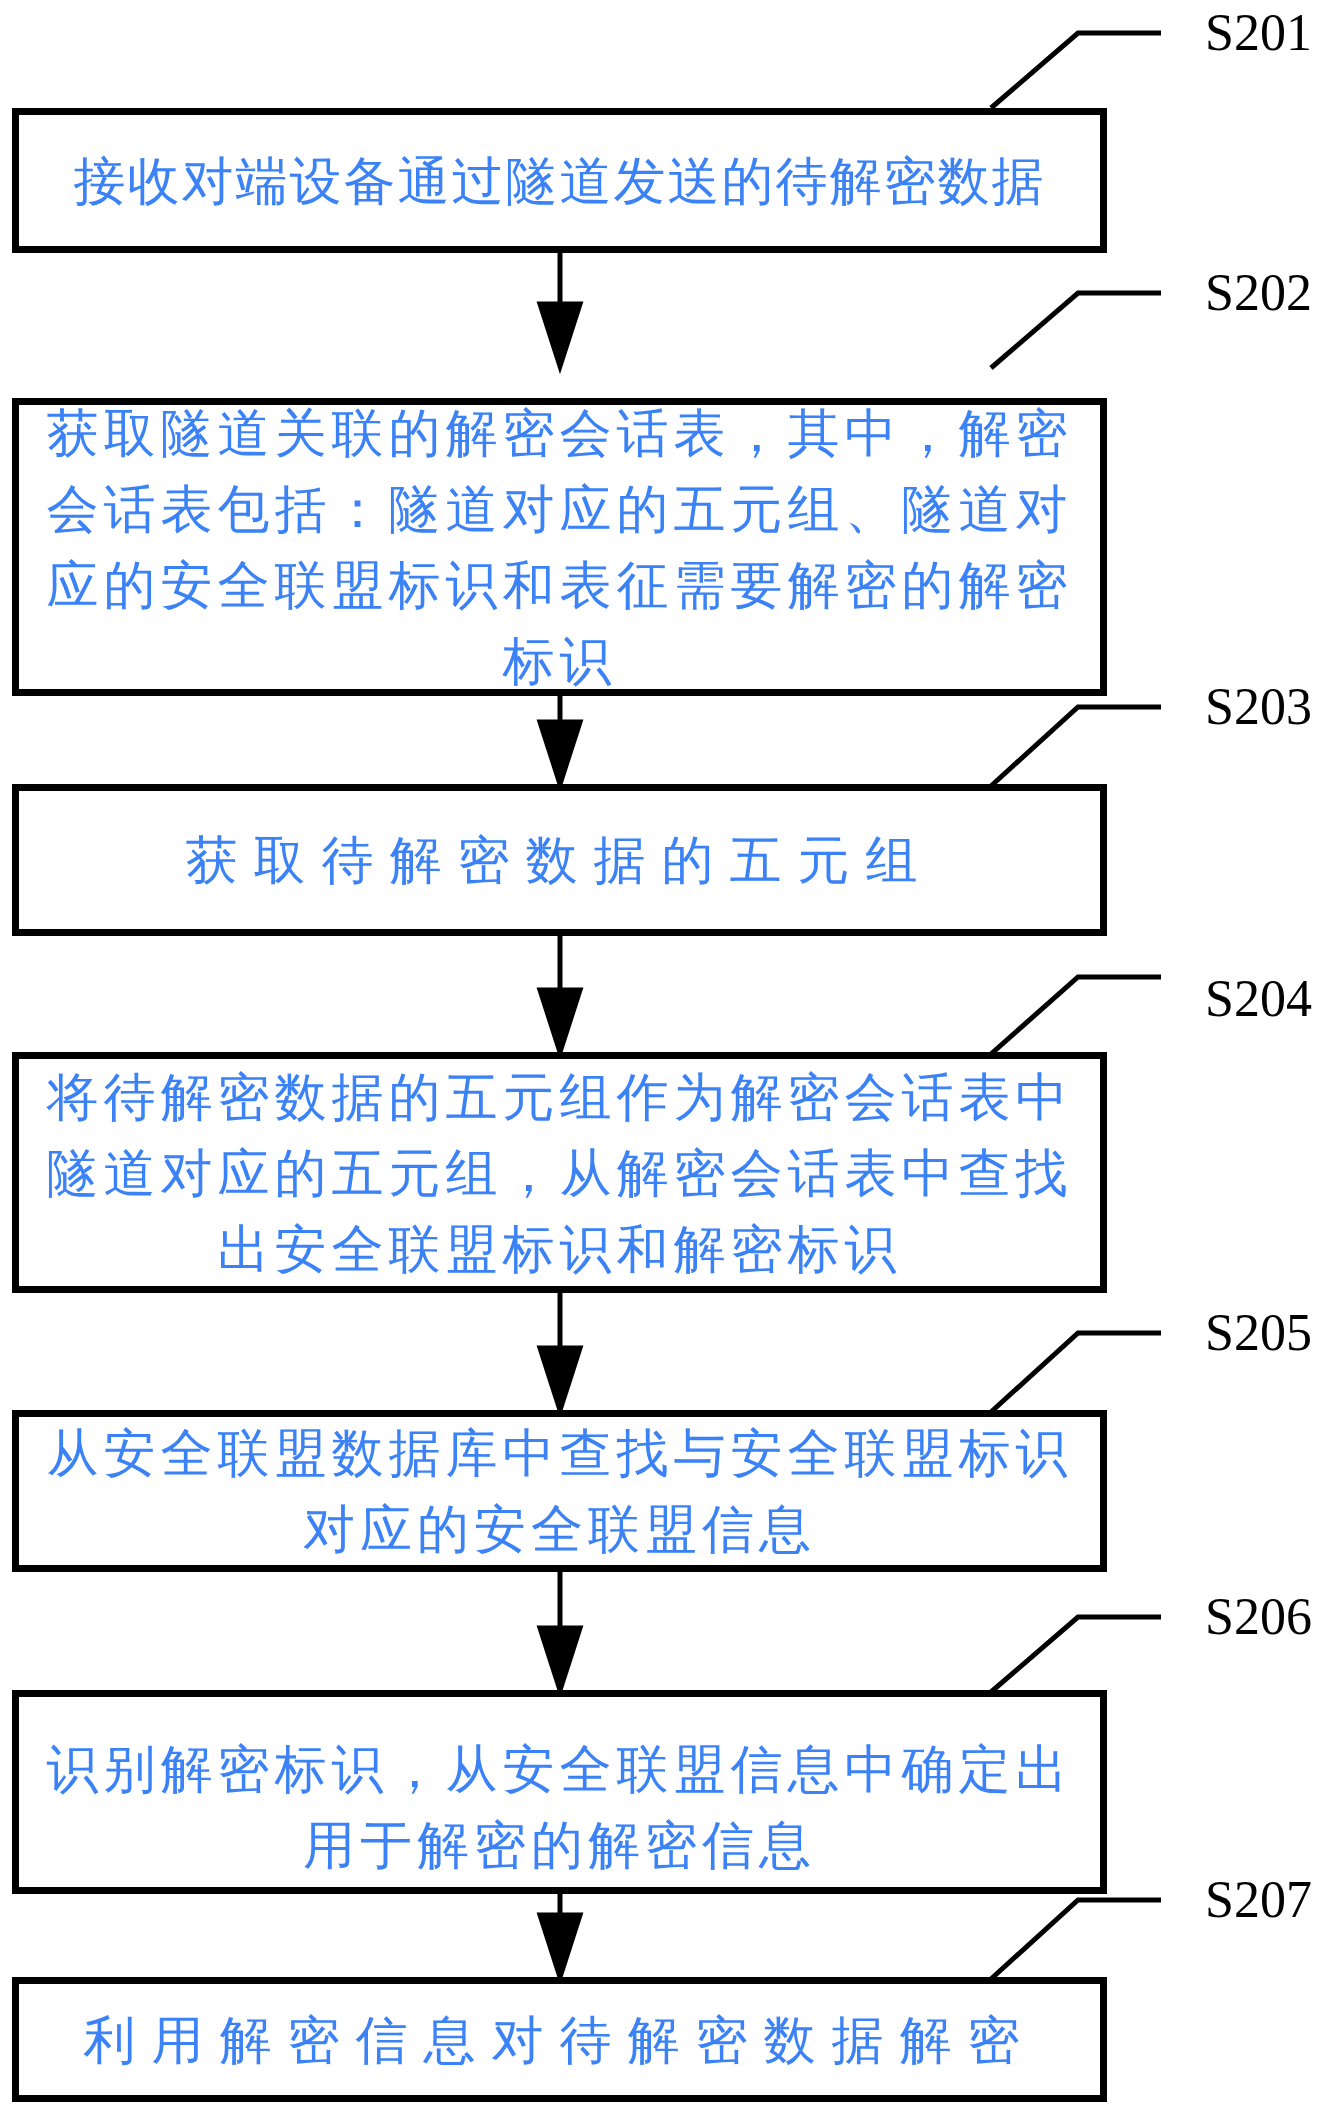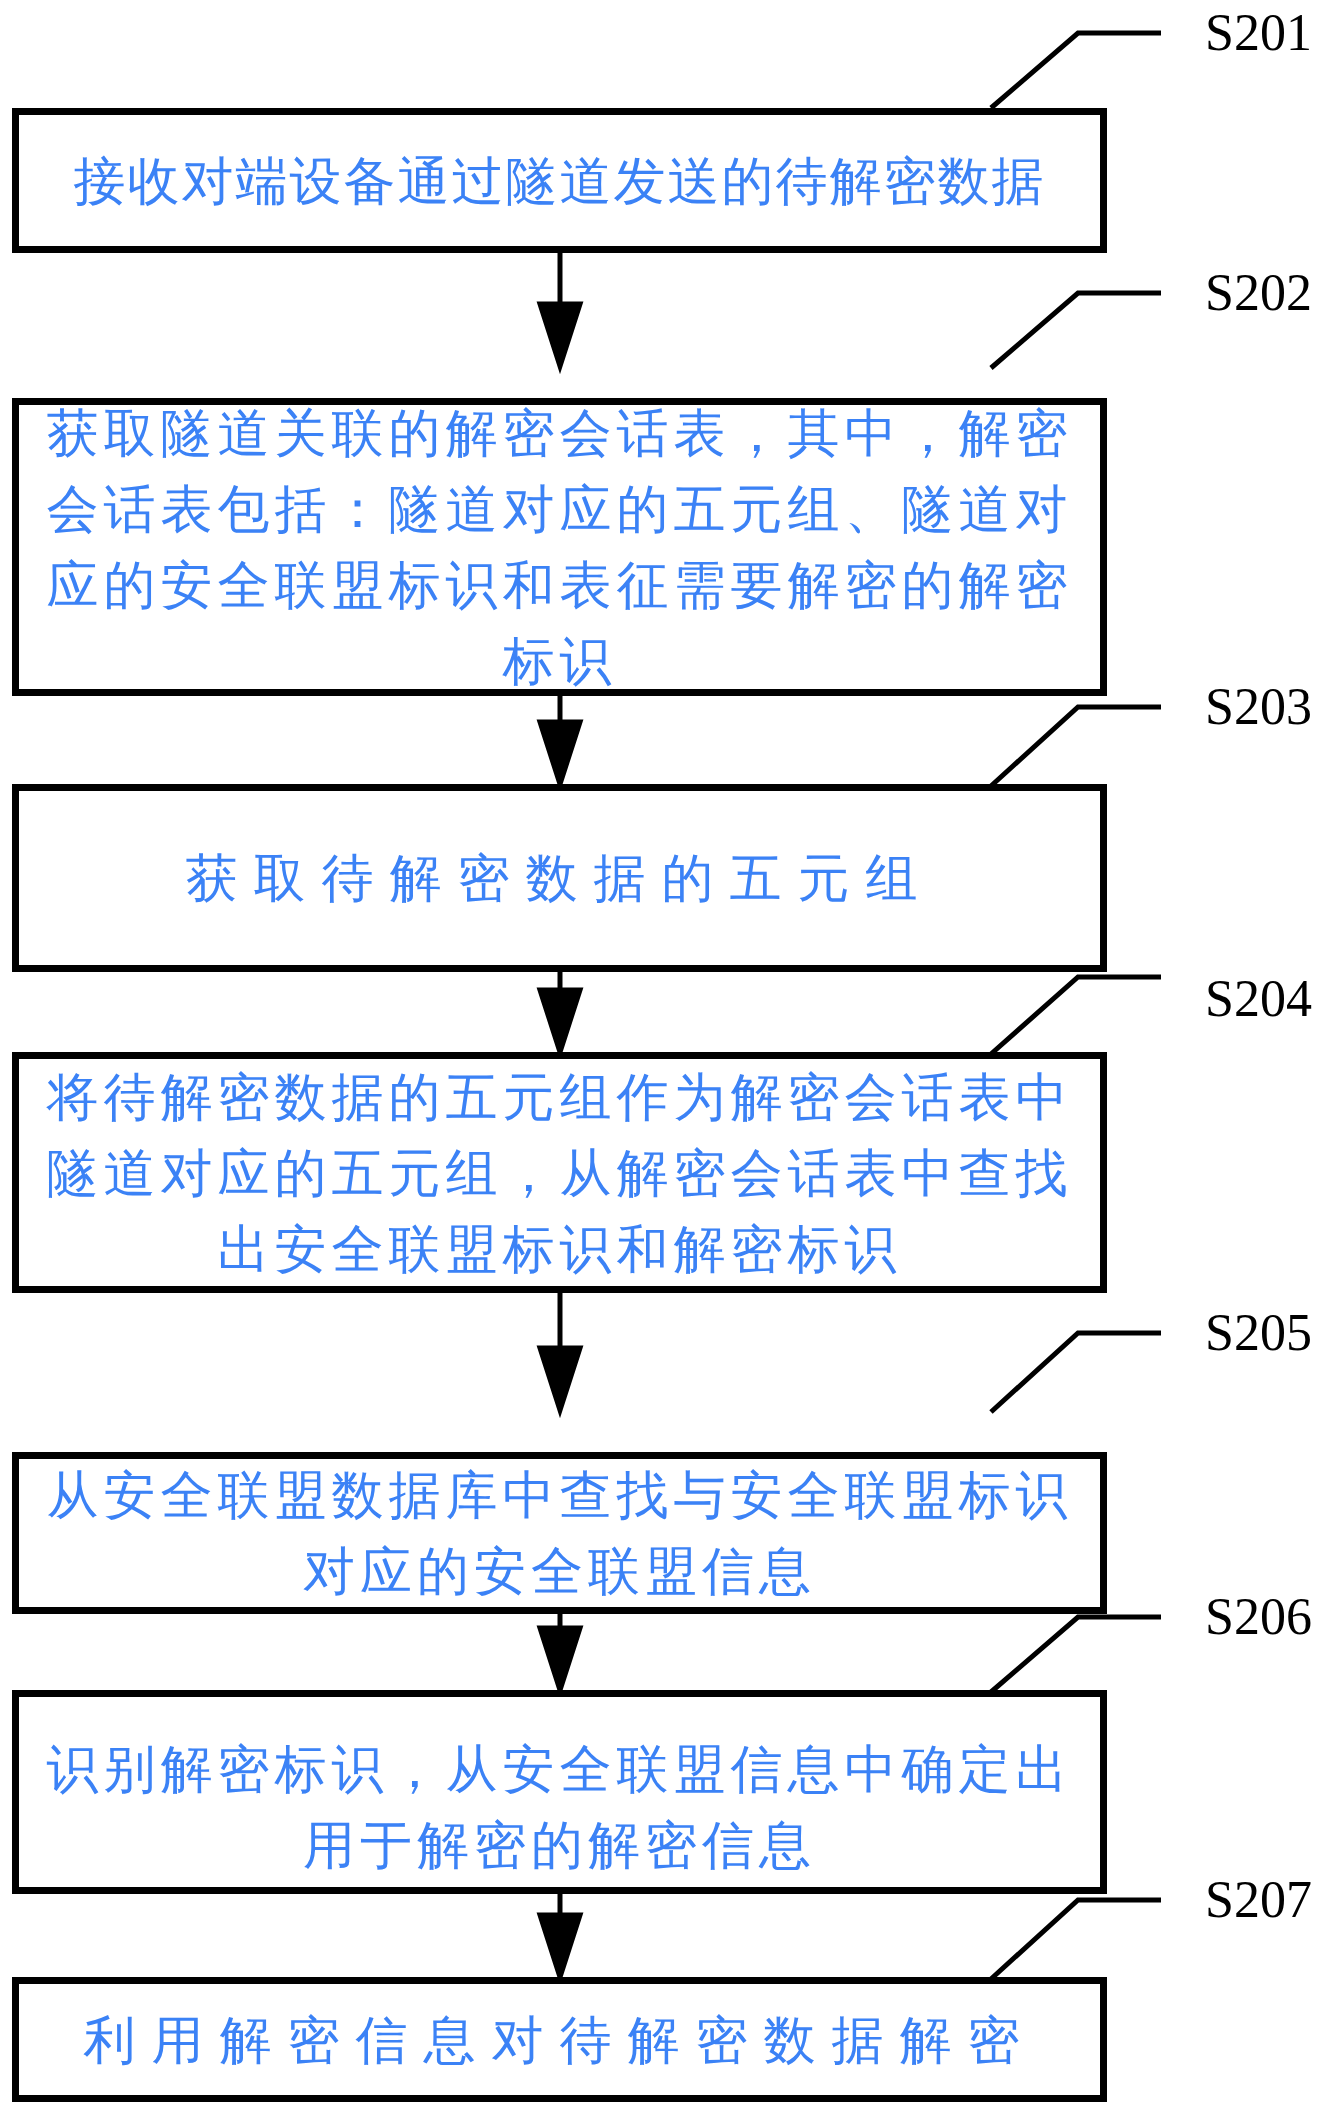--- a/index.html
+++ b/index.html
@@ -41,23 +41,23 @@
   }
   .step-box .box-text {
     display: block;
     width: 100%;
   }
   .ls-tight  { letter-spacing: 2px; }
   .ls-normal { letter-spacing: 5px; }
   .ls-wide   { letter-spacing: 16px; }
   #box-s201 { top: 108px;  height: 145px; }
   #box-s202 { top: 366px;  height: 298px; margin-top: 32px; }
-  #box-s203 { top: 784px;  height: 188px; }
+  #box-s203 { top: 784px;  height: 152px; }
   #box-s204 { top: 1052px; height: 241px; }
-  #box-s205 { top: 1452px; height: 162px; }
+  #box-s205 { top: 1410px; height: 162px; }
   #box-s206 { top: 1690px; height: 204px; align-items: flex-end; }
   #box-s207 { top: 1977px; height: 125px; }
   .step-label {
     position: absolute;
     left: 1205px;
     width: 122px;
     text-align: left;
     color: #000000;
     font-family: "Liberation Serif", "DejaVu Serif", serif;
     font-size: 52px;

